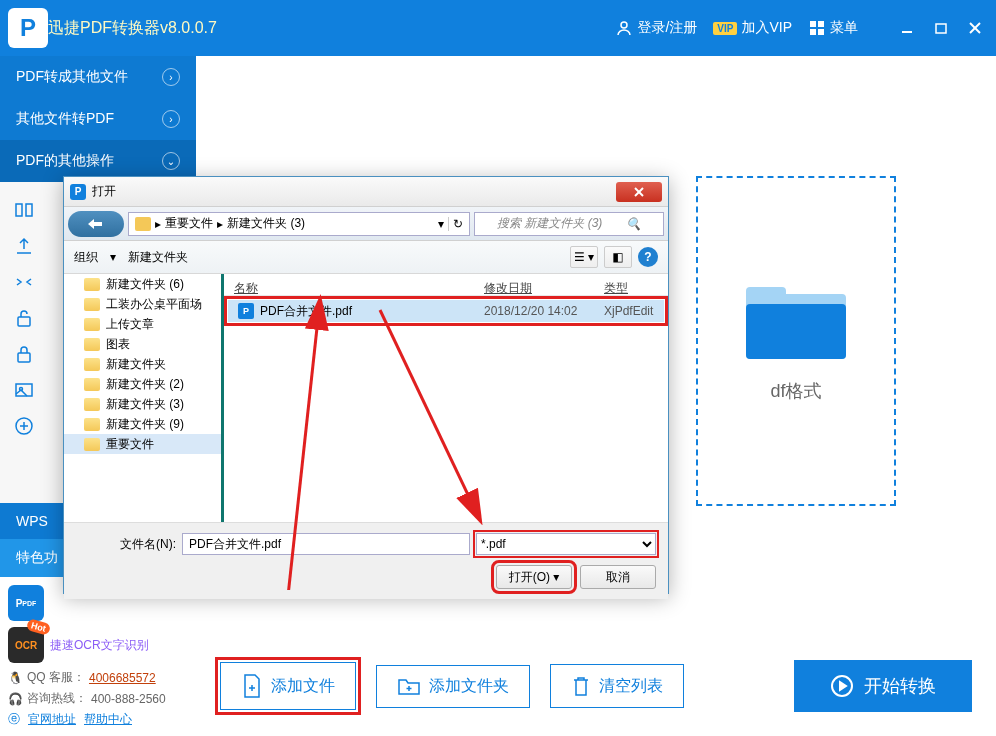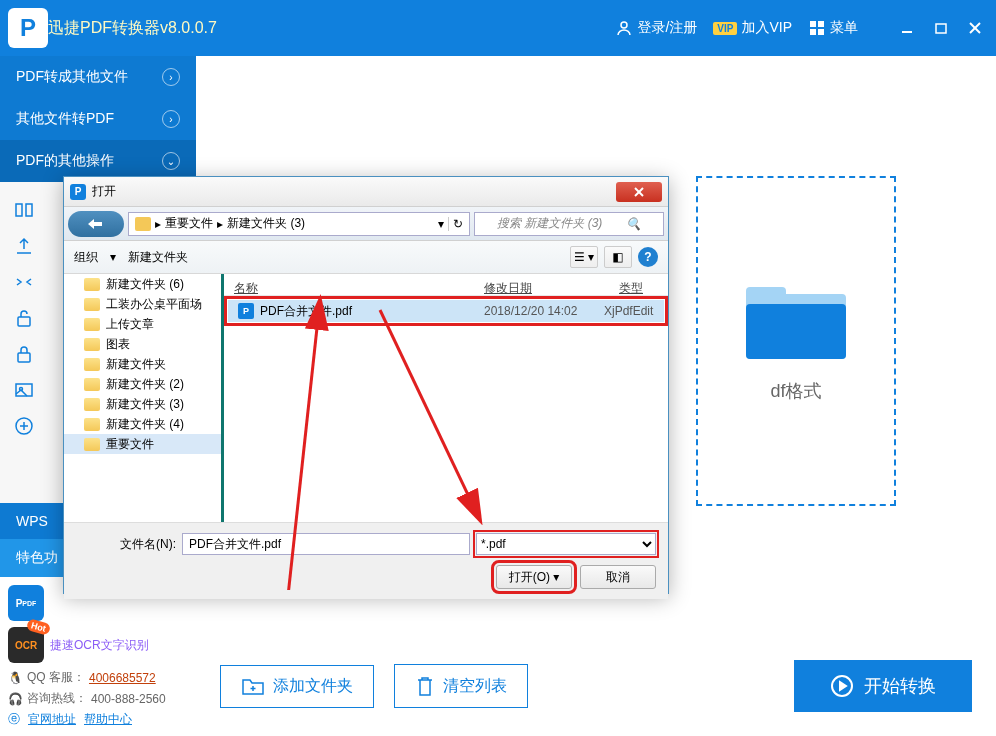--- a/index.html
+++ b/index.html
@@ -77,21 +77,21 @@
     .dlg-body { display: flex; height: 248px; }
     .tree { width: 160px; border-right: 3px solid #0f766e; overflow: hidden; background: white; }
     .tree-item { display: flex; align-items: center; padding: 2px 8px 2px 20px; font-size: 12px; gap: 6px; cursor: pointer; height: 20px; }
     .tree-item.selected { background: #d8e8f8; }
     .ti-folder { width: 16px; height: 13px; background: linear-gradient(#fce28a, #f4c858); border-radius: 2px; }
     .file-list { flex: 1; background: white; }
     .fl-header { display: flex; height: 22px; border-bottom: 1px solid #e8e8e8; font-size: 12px; color: #444; }
     .fl-col { padding: 6px 10px; text-decoration: underline; }
     .fl-col.name { width: 250px; }
     .fl-col.date { width: 120px; }
-    .fl-col.type { flex: 1; text-align: center; }
+    .fl-col.type { flex: 1; }
     .fl-row { display: flex; align-items: center; height: 22px; font-size: 12px; background: #cce4f7; cursor: pointer; outline: 3px solid #e02020; outline-offset: 1px; margin: 4px; width: calc(100% - 8px); }
     .fl-cell { padding: 0 10px; }
     .fl-cell.name { width: 246px; display: flex; align-items: center; gap: 6px; }
     .fl-cell.date { width: 120px; color: #555; }
     .fl-cell.type { flex: 1; color: #555; }
     .pdf-icon { width: 16px; height: 16px; background: #1080dd; border-radius: 2px; color: white; display: flex; align-items: center; justify-content: center; font-size: 9px; font-weight: bold; }
     
     .dlg-bottom { padding: 10px 12px; background: #f0f0f0; border-top: 1px solid #ddd; }
     .fn-row { display: flex; align-items: center; gap: 6px; margin-bottom: 10px; }
     .fn-label { font-size: 12px; width: 100px; text-align: right; }
@@ -249,20 +249,27 @@
     <div class="dropzone">
       <div class="folder-icon">
         <div class="folder-tab"></div>
         <div class="folder-back"></div>
         <div class="folder-front"></div>
       </div>
       <div class="format-text">df格式</div>
     </div>
 
     <div class="actions">
+      <button class="action-btn highlighted">
+        <svg width="22" height="26" fill="none" stroke="#1080dd" stroke-width="1.5">
+            <path d="M4 2h10l4 4v18H4z"></path>
+            <path d="M11 12v6M8 15h6"></path>
+          </svg>
+        <span>添加文件</span>
+      </button>
       <button class="action-btn">
         <svg width="24" height="20" fill="none" stroke="#1080dd" stroke-width="1.5">
             <path d="M2 4h7l2 3h11v11H2z"></path>
             <path d="M12 10v5M9.5 12.5h5"></path>
           </svg>
         <span>添加文件夹</span>
       </button>
       <button class="action-btn">
         <svg width="20" height="22" fill="none" stroke="#1080dd" stroke-width="1.5">
             <path d="M3 5h14M7 5V3h6v2M5 5v15h10V5"></path>
@@ -346,21 +353,21 @@
       <div class="tree-item">
           <div class="ti-folder"></div>
           <span>新建文件夹 (2)</span>
         </div>
       <div class="tree-item">
           <div class="ti-folder"></div>
           <span>新建文件夹 (3)</span>
         </div>
       <div class="tree-item">
           <div class="ti-folder"></div>
-          <span>新建文件夹 (4)</span>
+          <span>新建文件夹 (9)</span>
         </div>
       <div class="tree-item selected">
           <div class="ti-folder"></div>
           <span>重要文件</span>
         </div>
     </div>
     <div class="file-list">
       <div class="fl-header">
         <div class="fl-col name">名称</div>
         <div class="fl-col date">修改日期</div>

